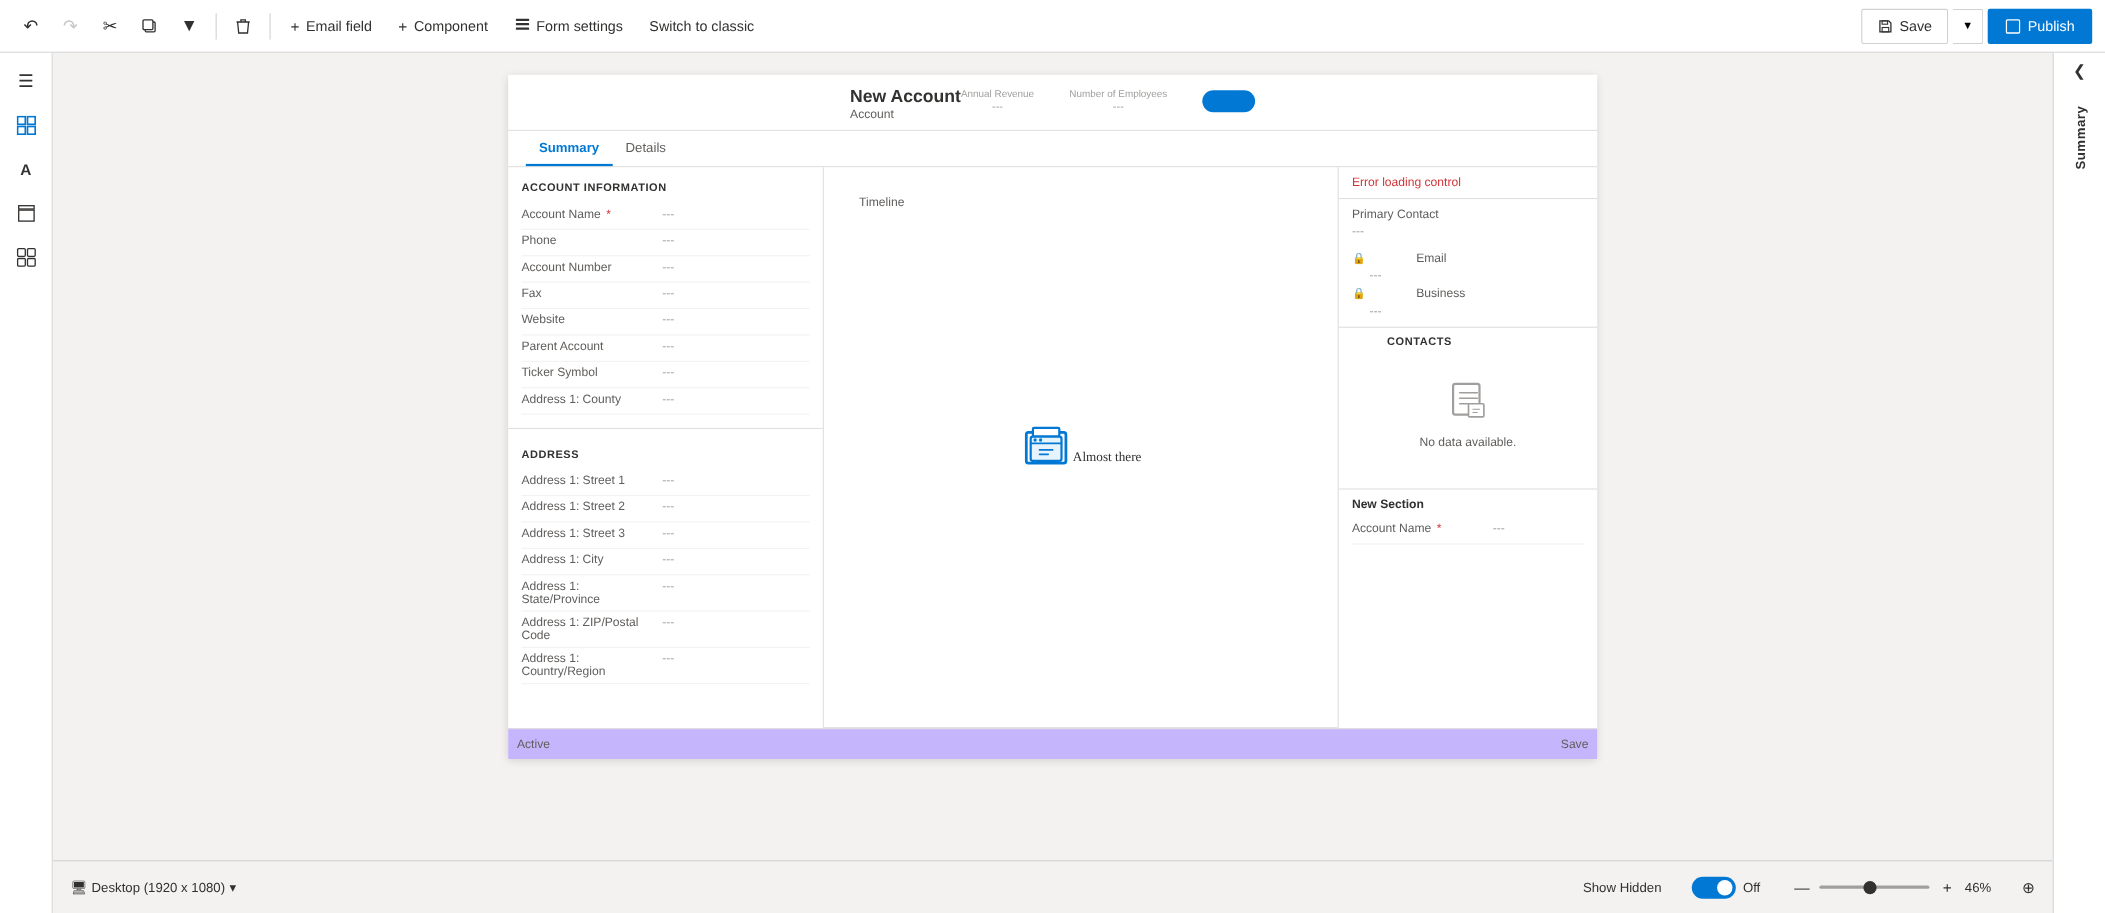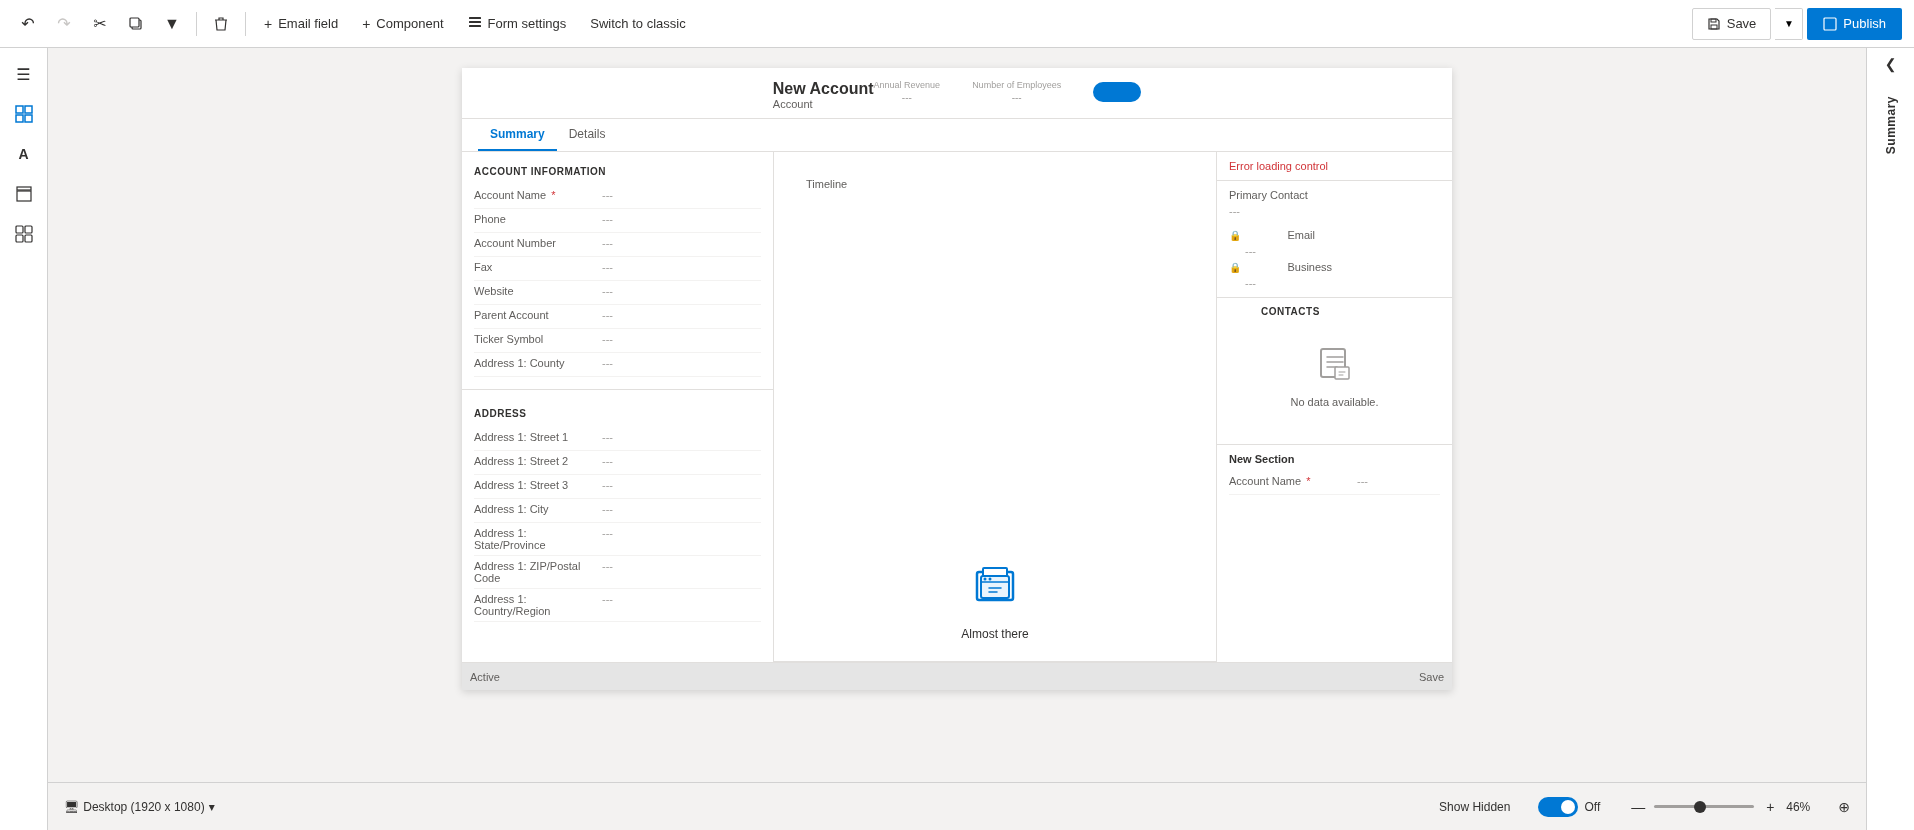--- a/index.html
+++ b/index.html
@@ -103,21 +103,21 @@
     .form-tab {
       padding: 8px 12px; font-size: 12px; cursor: pointer;
       color: #605e5c; border-bottom: 2px solid transparent;
     }
     .form-tab.active { color: #0078d4; border-bottom: 2px solid #0078d4; font-weight: 600; }
 
     
     .form-body { display: flex; height: 510px; }
 
     
-    .form-left { width: 312px; border-right: 1px solid #e1dfdd; overflow-y: auto; }
+    .form-left { width: 287px; border-right: 1px solid #e1dfdd; overflow-y: auto; }
     .form-section { padding: 8px 12px; }
     .form-section-title {
       font-size: 10px; font-weight: 600; color: #323130;
       letter-spacing: 0.5px; text-transform: uppercase;
       padding: 6px 0 4px; margin-bottom: 4px;
     }
     .form-field-row {
       display: flex; align-items: baseline;
       padding: 4px 0; border-bottom: 1px solid #f3f2f1;
       min-height: 24px;
@@ -138,22 +138,22 @@
       flex: 1; display: flex; flex-direction: column;
       align-items: center; justify-content: center;
       border-bottom: 1px solid #e1dfdd;
       padding: 20px;
     }
     .timeline-label {
       font-size: 11px; color: #605e5c; padding: 6px 12px 0;
       align-self: flex-start;
     }
     .timeline-icon-area {
-      display: flex; flex-direction: column; align-items: center;
-      justify-content: flex-end; flex: 1;
+      display: flex; flex-direction: row; align-items: center;
+      justify-content: space-between; flex: 1; font-family: Liberation Serif, serif;
     }
     .timeline-icon {
       font-size: 36px; color: #0078d4; margin-bottom: 8px;
     }
     .timeline-text { font-size: 12px; color: #323130; }
 
     
     .form-right { width: 235px; overflow-y: auto; }
     .error-control {
       padding: 8px 12px; font-size: 11px; color: #d13438;
@@ -245,21 +245,21 @@
       margin-top: 40px;
       writing-mode: vertical-rl;
       text-orientation: mixed;
       transform: rotate(180deg);
       font-size: 12px; color: #323130; letter-spacing: 0.5px;
       font-weight: 600;
     }
 
     
     .form-status-bar {
-      height: 28px; background: #e5e5e5;
+      height: 28px; background: #c4b5fd;
       border-top: 1px solid #e1dfdd;
       display: flex; align-items: center; justify-content: space-between;
       padding: 0 8px; font-size: 11px; color: #605e5c;
     }
   </style>
 </head>
 <body>
 
 <div class="toolbar">
   <button class="toolbar-icon-btn" title="Undo">↶</button>

